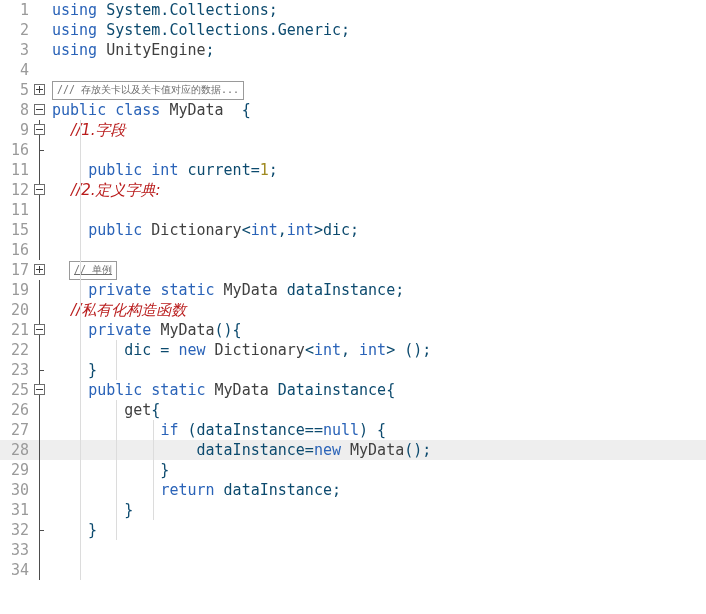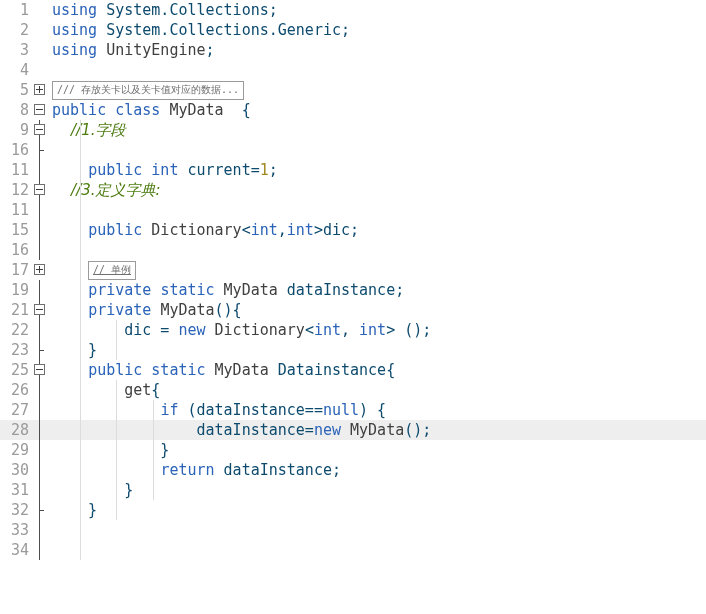--- a/index.html
+++ b/index.html
@@ -127,21 +127,21 @@
     top: 0;
     bottom: 0;
     width: 1px;
     background: #dcdcdc;
   }
 
   
   .kw   { color: #2a63b8; }
   .type { color: #404040; }
   .num  { color: #a08a20; }
-  .cmt  { color: #4d7c0f; font-style: italic; text-align: center; }
+  .cmt  { color: #b91c1c; font-style: italic; text-align: center; }
   .pln  { color: #0c4a6e; }
 
   
   .folded {
     display: inline-block;
     border: 1px solid #9a9a9a;
     background: #ffffff;
     color: #6f6f6f;
     padding: 0 4px;
     line-height: 16px;
@@ -159,26 +159,27 @@
 <div id="editor">
     <div class="row"><div class="gutter">1</div><div class="foldcol"></div><div class="code"><div class="guides"></div><span class="kw">using</span><span class="pln"> System.Collections;</span></div></div>
     <div class="row"><div class="gutter">2</div><div class="foldcol"></div><div class="code"><div class="guides"></div><span class="kw">using</span><span class="pln"> System.Collections.Generic;</span></div></div>
     <div class="row"><div class="gutter">3</div><div class="foldcol"></div><div class="code"><div class="guides"></div><span class="kw">using</span><span class="pln"> </span><span class="type">UnityEngine</span><span class="pln">;</span></div></div>
     <div class="row"><div class="gutter">4</div><div class="foldcol"></div><div class="code"><div class="guides"></div></div></div>
     <div class="row"><div class="gutter">5</div><div class="foldcol"><div class="foldbox plus"></div></div><div class="code"><div class="guides"></div><span class="folded" style="margin-left: 0px;">/// 存放关卡以及关卡值对应的数据...</span></div></div>
     <div class="row"><div class="gutter">8</div><div class="foldcol"><div class="foldbox"></div></div><div class="code"><div class="guides"></div><span class="kw">public</span><span class="pln"> </span><span class="kw">class</span><span class="pln"> </span><span class="type">MyData</span><span class="pln">  {</span></div></div>
     <div class="row"><div class="gutter">9</div><div class="foldcol"><div class="vline half-top"></div><div class="vline half-bot"></div><div class="foldbox"></div></div><div class="code"><div class="guides"><div class="guide" style="left: 32px;"></div></div><span class="cmt cjk-i">    //1.字段</span></div></div>
     <div class="row"><div class="gutter">16</div><div class="foldcol"><div class="vline"></div><div class="tick"></div></div><div class="code"><div class="guides"><div class="guide" style="left: 32px;"></div></div></div></div>
     <div class="row"><div class="gutter">11</div><div class="foldcol"><div class="vline"></div></div><div class="code"><div class="guides"><div class="guide" style="left: 32px;"></div></div><span class="pln">    </span><span class="kw">public</span><span class="pln"> </span><span class="kw">int</span><span class="pln"> current=</span><span class="num">1</span><span class="pln">;</span></div></div>
-    <div class="row"><div class="gutter">12</div><div class="foldcol"><div class="vline half-top"></div><div class="vline half-bot"></div><div class="foldbox"></div></div><div class="code"><div class="guides"><div class="guide" style="left: 32px;"></div></div><span class="cmt cjk-i">    //3.定义字典:</span></div></div>
+    <div class="row"><div class="gutter">12</div><div class="foldcol"><div class="vline half-top"></div><div class="vline half-bot"></div><div class="foldbox"></div></div><div class="code"><div class="guides"><div class="guide" style="left: 32px;"></div></div><span class="cmt cjk-i">    //2.定义字典:</span></div></div>
     <div class="row"><div class="gutter">11</div><div class="foldcol"><div class="vline"></div></div><div class="code"><div class="guides"><div class="guide" style="left: 32px;"></div></div></div></div>
     <div class="row"><div class="gutter">15</div><div class="foldcol"><div class="vline"></div></div><div class="code"><div class="guides"><div class="guide" style="left: 32px;"></div></div><span class="pln">    </span><span class="kw">public</span><span class="pln"> </span><span class="type">Dictionary</span><span class="pln">&lt;</span><span class="kw">int</span><span class="pln">,</span><span class="kw">int</span><span class="pln">&gt;dic;</span></div></div>
     <div class="row"><div class="gutter">16</div><div class="foldcol"><div class="vline"></div></div><div class="code"><div class="guides"><div class="guide" style="left: 32px;"></div></div></div></div>
-    <div class="row"><div class="gutter">17</div><div class="foldcol"><div class="foldbox plus"></div></div><div class="code"><div class="guides"><div class="guide" style="left: 32px;"></div></div><span class="folded" style="margin-left: 36px; text-decoration: underline;">// 单例</span></div></div>
+    <div class="row"><div class="gutter">17</div><div class="foldcol"><div class="foldbox plus"></div></div><div class="code"><div class="guides"><div class="guide" style="left: 32px;"></div></div><span class="folded" style="margin-left: 17px; text-decoration: underline;">// 单例</span></div></div>
     <div class="row"><div class="gutter">19</div><div class="foldcol"><div class="vline"></div></div><div class="code"><div class="guides"><div class="guide" style="left: 32px;"></div></div><span class="pln">    </span><span class="kw">private</span><span class="pln"> </span><span class="kw">static</span><span class="pln"> </span><span class="type">MyData</span><span class="pln"> dataInstance;</span></div></div>
+    <div class="row"><div class="gutter">20</div><div class="foldcol"><div class="vline"></div></div><div class="code"><div class="guides"><div class="guide" style="left: 32px;"></div></div><span class="cmt cjk-i">    //私有化构造函数</span></div></div>
     <div class="row"><div class="gutter">21</div><div class="foldcol"><div class="vline half-top"></div><div class="vline half-bot"></div><div class="foldbox"></div></div><div class="code"><div class="guides"><div class="guide" style="left: 32px;"></div></div><span class="pln">    </span><span class="kw">private</span><span class="pln"> </span><span class="type">MyData</span><span class="pln">(){</span></div></div>
     <div class="row"><div class="gutter">22</div><div class="foldcol"><div class="vline"></div></div><div class="code"><div class="guides"><div class="guide" style="left: 32px;"></div><div class="guide" style="left: 68px;"></div></div><span class="pln">        dic = </span><span class="kw">new</span><span class="pln"> </span><span class="type">Dictionary</span><span class="pln">&lt;</span><span class="kw">int</span><span class="pln">, </span><span class="kw">int</span><span class="pln">&gt; ();</span></div></div>
     <div class="row"><div class="gutter">23</div><div class="foldcol"><div class="vline"></div><div class="tick"></div></div><div class="code"><div class="guides"><div class="guide" style="left: 32px;"></div><div class="guide" style="left: 68px;"></div></div><span class="pln">    }</span></div></div>
     <div class="row"><div class="gutter">25</div><div class="foldcol"><div class="vline half-top"></div><div class="vline half-bot"></div><div class="foldbox"></div></div><div class="code"><div class="guides"><div class="guide" style="left: 32px;"></div></div><span class="pln">    </span><span class="kw">public</span><span class="pln"> </span><span class="kw">static</span><span class="pln"> </span><span class="type">MyData</span><span class="pln"> Datainstance{</span></div></div>
     <div class="row"><div class="gutter">26</div><div class="foldcol"><div class="vline"></div></div><div class="code"><div class="guides"><div class="guide" style="left: 32px;"></div><div class="guide" style="left: 68px;"></div></div><span class="pln">        </span><span class="type">get</span><span class="pln">{</span></div></div>
     <div class="row"><div class="gutter">27</div><div class="foldcol"><div class="vline"></div></div><div class="code"><div class="guides"><div class="guide" style="left: 32px;"></div><div class="guide" style="left: 68px;"></div><div class="guide" style="left: 105px;"></div></div><span class="pln">            </span><span class="kw">if</span><span class="pln"> (dataInstance==</span><span class="kw">null</span><span class="pln">) {</span></div></div>
     <div class="row current"><div class="gutter">28</div><div class="foldcol"><div class="vline"></div></div><div class="code"><div class="guides"><div class="guide" style="left: 32px;"></div><div class="guide" style="left: 68px;"></div><div class="guide" style="left: 105px;"></div></div><span class="pln">                dataInstance=</span><span class="kw">new</span><span class="pln"> </span><span class="type">MyData</span><span class="pln">();</span></div></div>
     <div class="row"><div class="gutter">29</div><div class="foldcol"><div class="vline"></div></div><div class="code"><div class="guides"><div class="guide" style="left: 32px;"></div><div class="guide" style="left: 68px;"></div><div class="guide" style="left: 105px;"></div></div><span class="pln">            }</span></div></div>
     <div class="row"><div class="gutter">30</div><div class="foldcol"><div class="vline"></div></div><div class="code"><div class="guides"><div class="guide" style="left: 32px;"></div><div class="guide" style="left: 68px;"></div><div class="guide" style="left: 105px;"></div></div><span class="pln">            </span><span class="kw">return</span><span class="pln"> dataInstance;</span></div></div>
     <div class="row"><div class="gutter">31</div><div class="foldcol"><div class="vline"></div></div><div class="code"><div class="guides"><div class="guide" style="left: 32px;"></div><div class="guide" style="left: 68px;"></div><div class="guide" style="left: 105px;"></div></div><span class="pln">        }</span></div></div>

